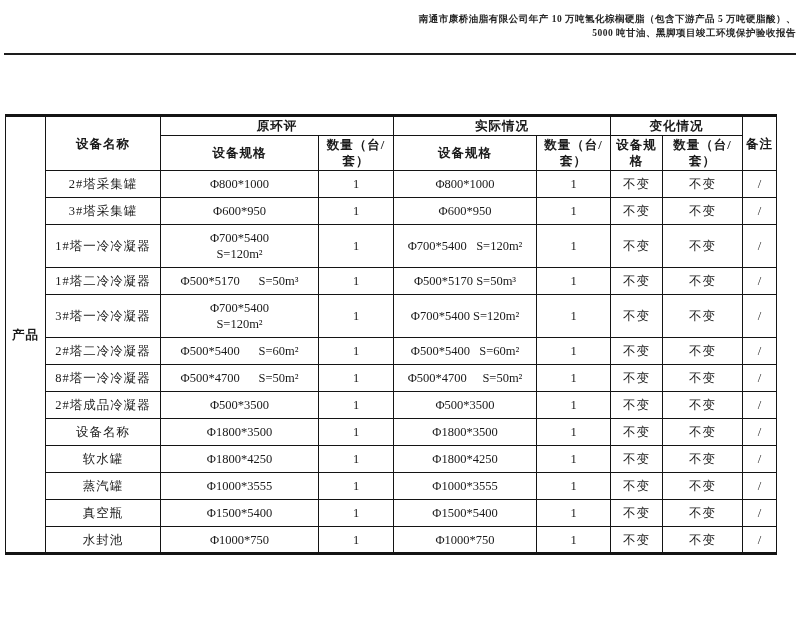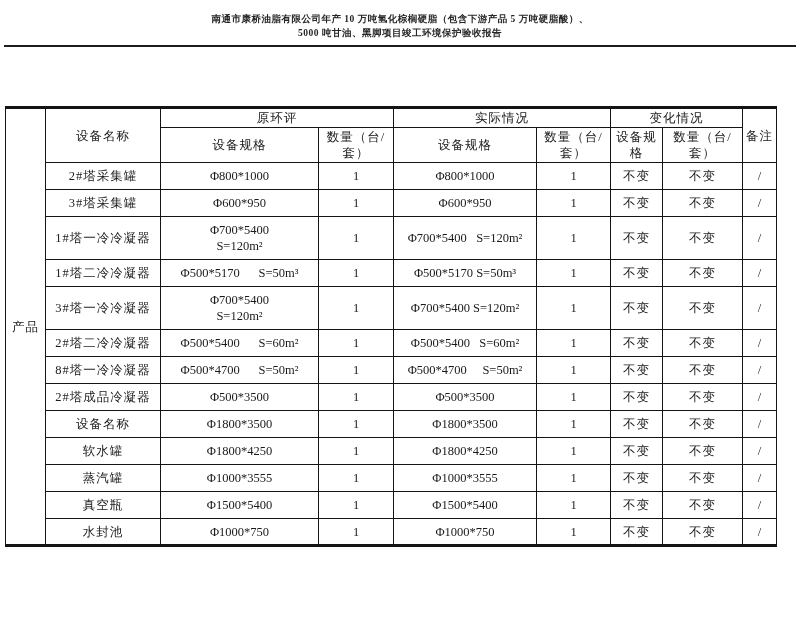--- a/index.html
+++ b/index.html
@@ -12,23 +12,23 @@
   }
   .page {
     position: relative;
     width: 800px; height: 618px;
     background: #ffffff;
     overflow: hidden;
   }
   .doc-header {
     margin: 0 4px;
     padding-top: 12px;
-    padding-bottom: 5px;
+    padding-bottom: 13px;
     border-bottom: 2px solid #1d1d1d;
-    text-align: center;
+    text-align: right;
     font-size: 9.5px;
     font-weight: bold;
     line-height: 14px;
     letter-spacing: 0.5px;
     color: #262626;
   }
   .eq-table {
     margin: 59px 0 0 5px;
     width: 771px;
     border-collapse: collapse;
@@ -38,21 +38,21 @@
   }
   .eq-table th, .eq-table td {
     border: 1px solid #141414;
     text-align: center;
     vertical-align: middle;
     padding: 1px 2px;
     font-size: 12.5px;
     line-height: 16px;
     overflow: hidden;
   }
-  .eq-table th { font-weight: normal; letter-spacing: 1px; }
+  .eq-table th { font-weight: bold; letter-spacing: 1px; }
   tr.h1 { height: 16px; }
   tr.h2 { height: 34px; }
   tr.r  { height: 27px; }
   tr.r2 { height: 43px; margin-top: 11px; }
   .c-product {
     border: none;
     border-right: 1px solid #141414;
     vertical-align: top;
     padding-top: 22px;
     letter-spacing: 1px;

